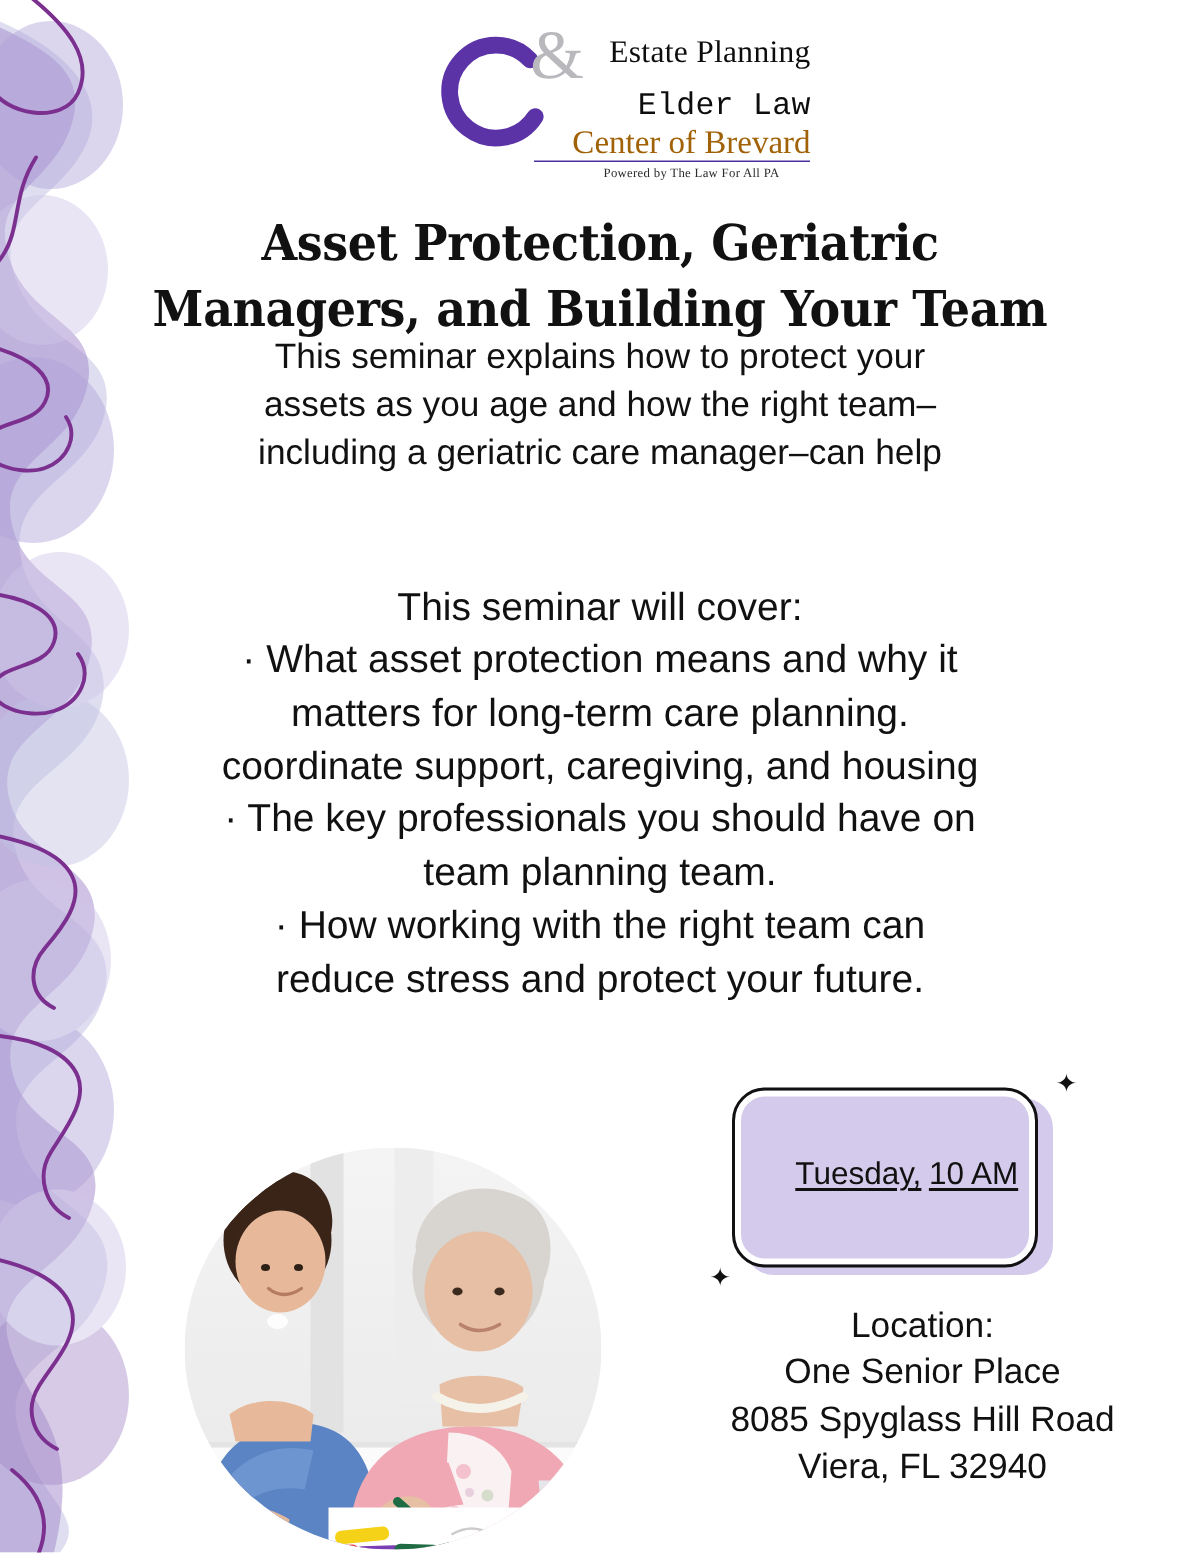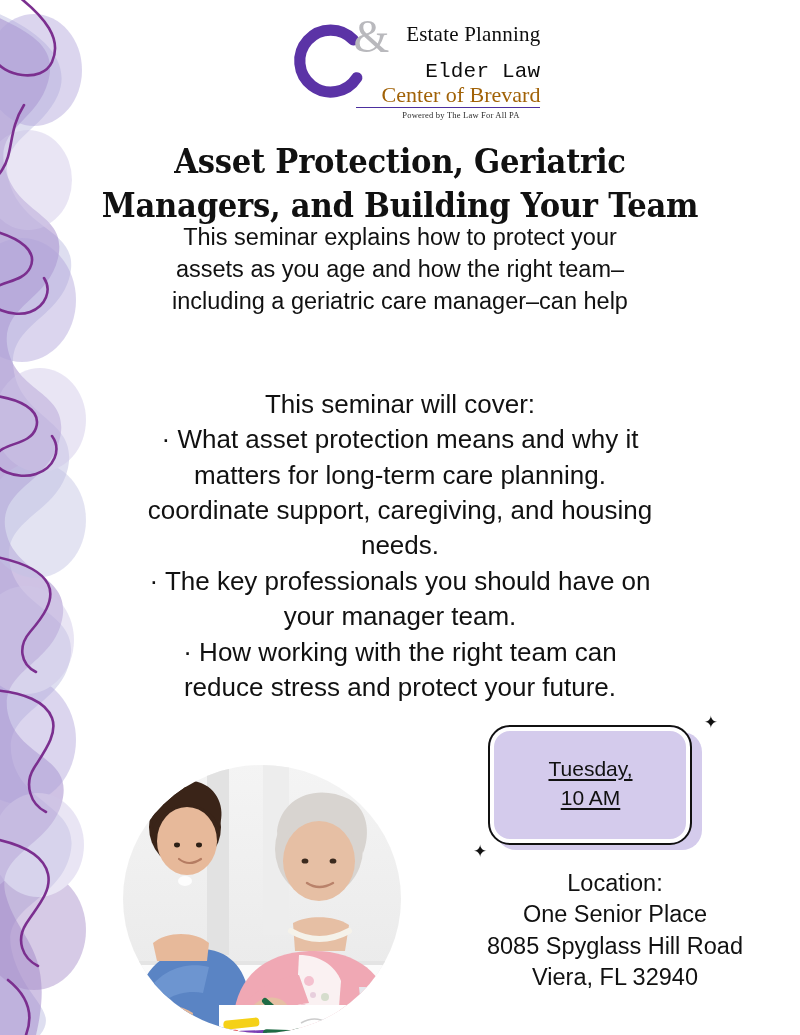--- a/index.html
+++ b/index.html
@@ -181,28 +181,29 @@
     border-radius: 22px;
     box-shadow: 0 0 0 4px #ffffff inset;
   }
   #badge-text {
     position: absolute;
     left: 8px;
     top: 7px;
     width: 205px;
     height: 116px;
     display: flex;
-    flex-direction: column;
+    flex-direction: row;
     align-items: center;
     justify-content: center;
     gap: 5px;
     font-size: 21px;
     font-weight: 300;
     color: #111111;
     line-height: 1.12;
+    padding-left: 14px;
   }
   #badge-text span { text-decoration: underline; text-underline-offset: 3px; }
   .sparkle {
     position: absolute;
     color: #111111;
     font-size: 17px;
     line-height: 1;
   }
   #sparkle-tr { right: 2px; top: -4px; }
   #sparkle-bl { left: -7px; bottom: 3px; }
@@ -286,23 +287,22 @@
   <div>assets as you age and how the right team–</div>
   <div>including a geriatric care manager–can help</div>
 </div>
 
 <div id="cover-block">
   <div>This seminar will cover:</div>
   <div id="cover-lines">
       <div class="bullet-line">· What asset protection means and why it</div>
       <div class="bullet-line">matters for long-term care planning.</div>
       <div class="bullet-line">coordinate support, caregiving, and housing</div>
-      <div class="bullet-line">needs.</div>
       <div class="bullet-line">· The key professionals you should have on</div>
-      <div class="bullet-line">your manager team.</div>
+      <div class="bullet-line">team planning team.</div>
       <div class="bullet-line">· How working with the right team can</div>
       <div class="bullet-line">reduce stress and protect your future.</div>
     </div>
 </div>
 
 <div id="photo">
   <svg width="278" height="268" viewBox="0 0 278 268" xmlns="http://www.w3.org/2000/svg">
     <defs>
       <linearGradient id="bgg" x1="0" y1="0" x2="0" y2="1">
         <stop offset="0" stop-color="#f4f4f4"></stop>

